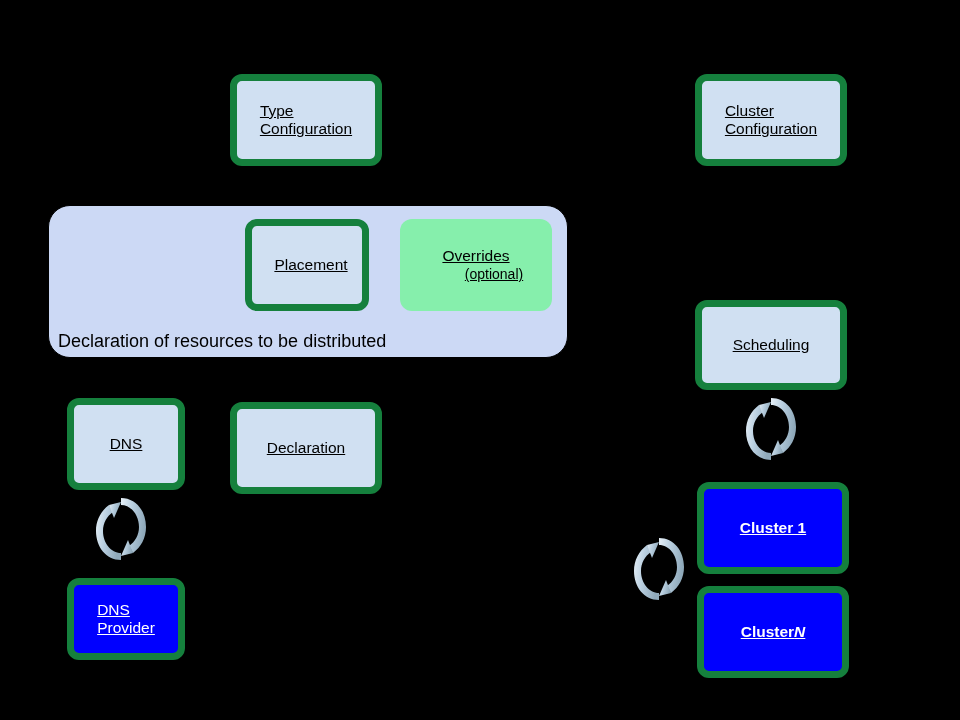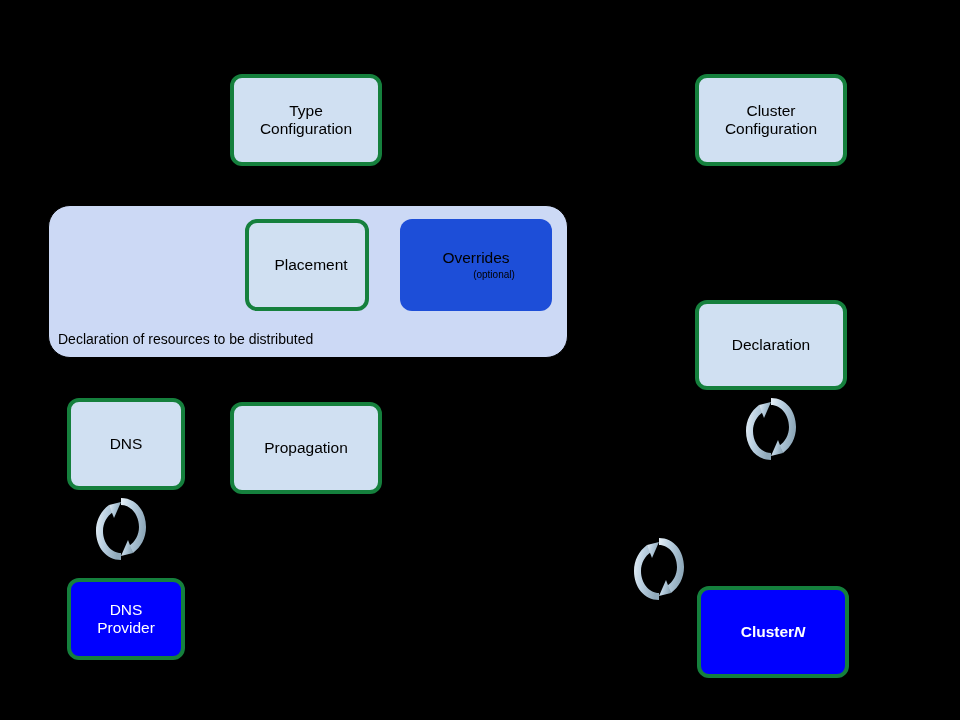--- a/index.html
+++ b/index.html
@@ -22,50 +22,50 @@
     top: 0;
     width: 960px;
     height: 720px;
   }
   .node {
     position: absolute;
     box-sizing: border-box;
     display: flex;
     align-items: center;
     justify-content: center;
-    text-align: center;
     line-height: 1.18;
     color: #000000;
     background: #d0e0f2;
-    border: 4px solid #15803d;
+    border: 7px solid #15803d;
     border-radius: 12px;
     font-size: 15.5px;
     z-index: 3;
     white-space: pre-line;
+    text-decoration: underline;
   }
   .node.dashdot {
     border-style: none;
-    background: #1d4ed8;
+    background: #86efac;
   }
   .node.cluster {
     background: #0000ff;
     color: #ffffff;
     font-weight: bold;
   }
   .group-box {
     position: absolute;
     box-sizing: border-box;
     background: #ccd9f5;
     border: 1px solid #000000;
     border-radius: 22px;
     z-index: 1;
   }
   .group-caption {
     position: absolute;
-    font-size: 14px;
+    font-size: 18px;
     color: #000000;
     z-index: 4;
     white-space: nowrap;
   }
   .ital { font-style: italic; }
 </style>
 </head>
 <body>
 
 <div id="canvas">
@@ -146,32 +146,33 @@
 Configuration</div>
 
   <div class="node" style="left:695px; top:74px; width:152px; height:92px;">Cluster
 Configuration</div>
 
 
   <div class="node" style="left:245px; top:219px; width:124px; height:92px;padding-left:8px;">Placement</div>
 
   <div class="node dashdot" style="left:400px; top:219px; width:152px; height:92px; flex-direction:column; gap:1px;">
     <span>Overrides</span>
-    <span style="font-size:10px;margin-left:36px;">(optional)</span>
+    <span style="font-size:14px;margin-left:36px;">(optional)</span>
   </div>
 
   <div class="node" style="left:67px; top:398px; width:118px; height:92px;">DNS</div>
 
-  <div class="node" style="left:230px; top:402px; width:152px; height:92px;">Propagation</div>
+  <div class="node" style="left:230px; top:402px; width:152px; height:92px;">Declaration</div>
 
   <div class="node cluster" style="left:67px; top:578px; width:118px; height:82px; font-weight:normal;">DNS
 Provider</div>
 
 
-  <div class="node" style="left:695px; top:300px; width:152px; height:90px;">Declaration</div>
+  <div class="node" style="left:695px; top:300px; width:152px; height:90px;">Scheduling</div>
 
 
+  <div class="node cluster" style="left:697px; top:482px; width:152px; height:92px;">Cluster 1</div>
 
   <div class="node cluster" style="left:697px; top:586px; width:152px; height:92px;">
     <span>Cluster </span><span class="ital">N</span>
   </div>
 
 </div>
 
 </body></html>

